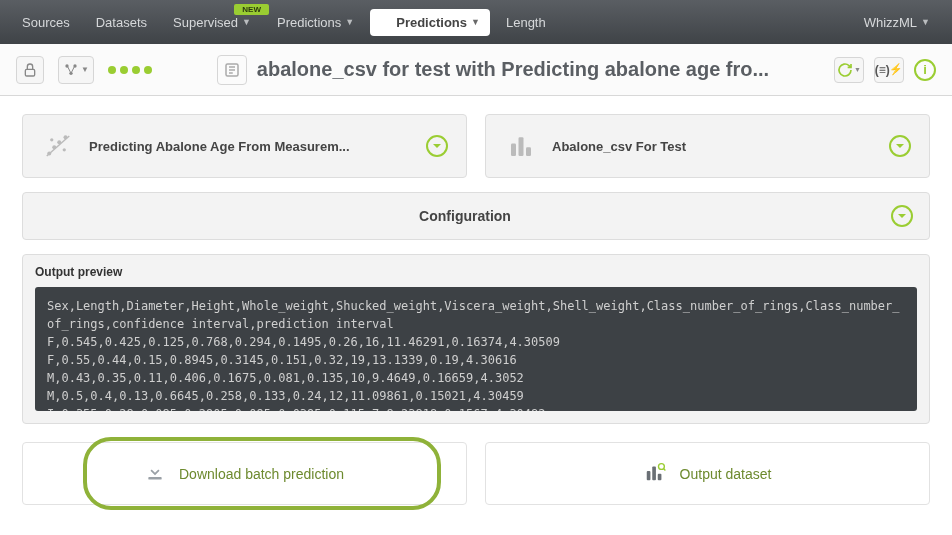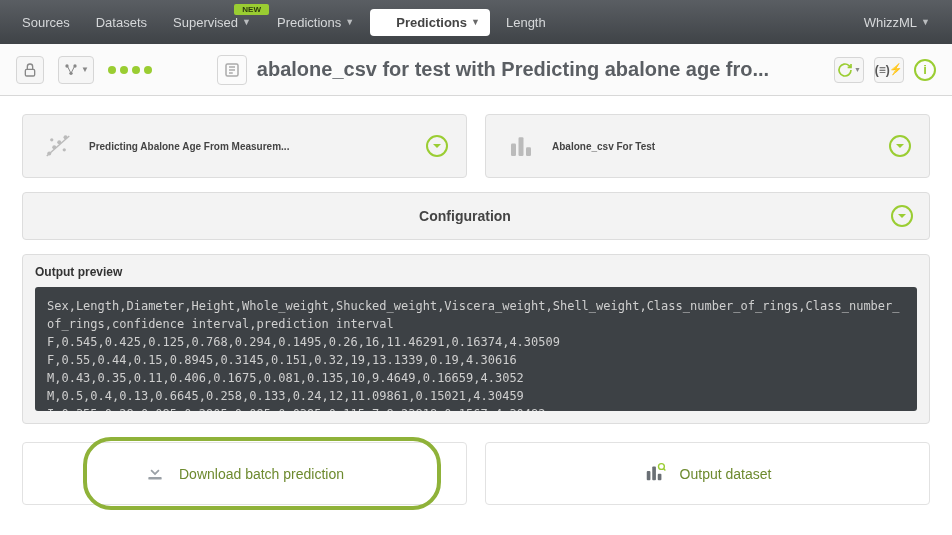--- a/index.html
+++ b/index.html
@@ -24,21 +24,21 @@
 .tb-title-icon { width: 30px; height: 30px; border: 1px solid #d6d6d6; border-radius: 4px; display: flex; align-items: center; justify-content: center; color: #aaa; }
 .tb-right { display: flex; gap: 10px; align-items: center; }
 .tb-action { width: 30px; height: 26px; border: 1px solid #d6d6d6; border-radius: 4px; background: #f6f6f6; display: flex; align-items: center; justify-content: center; cursor: pointer; }
 .tb-action.info { border-radius: 50%; width: 22px; height: 22px; border: 2px solid #9acd32; color: #9acd32; font-weight: 700; font-size: 13px; background: transparent; }
 
 
 .content { padding: 18px 22px; }
 .cards-row { display: flex; gap: 18px; margin-bottom: 14px; }
 .card { flex: 1; background: #f3f3f3; border: 1px solid #ddd; border-radius: 4px; padding: 14px 18px; display: flex; align-items: center; gap: 14px; }
 .card-icon { width: 34px; height: 34px; display: flex; align-items: center; justify-content: center; color: #bbb; }
-.card-title { flex: 1; color: #444; font-size: 10px; font-weight: 700; white-space: nowrap; overflow: hidden; text-overflow: ellipsis; }
+.card-title { flex: 1; color: #444; font-size: 13px; font-weight: 700; white-space: nowrap; overflow: hidden; text-overflow: ellipsis; }
 .card-badge { width: 22px; height: 22px; border-radius: 50%; border: 2px solid #9acd32; display: flex; align-items: center; justify-content: center; color: #9acd32; }
 .card-badge svg { width: 10px; height: 10px; }
 
 .config-row { background: #f3f3f3; border: 1px solid #ddd; border-radius: 4px; padding: 12px 16px; display: flex; align-items: center; margin-bottom: 14px; text-align: center; }
 .config-title { flex: 1; color: #444; font-size: 14px; font-weight: 700; }
 
 .preview-container { background: #f3f3f3; border: 1px solid #ddd; border-radius: 4px; padding: 10px 12px 12px; margin-bottom: 18px; }
 .preview-label { color: #333; font-size: 12px; font-weight: 700; margin-bottom: 8px; }
 .preview-box { background: #3d4145; color: #cfcfcf; font-family: "Menlo", "Consolas", monospace; font-size: 12px; line-height: 1.5; padding: 10px 12px; border-radius: 3px; height: 124px; overflow: hidden; white-space: pre-wrap; word-break: break-all; }
 

